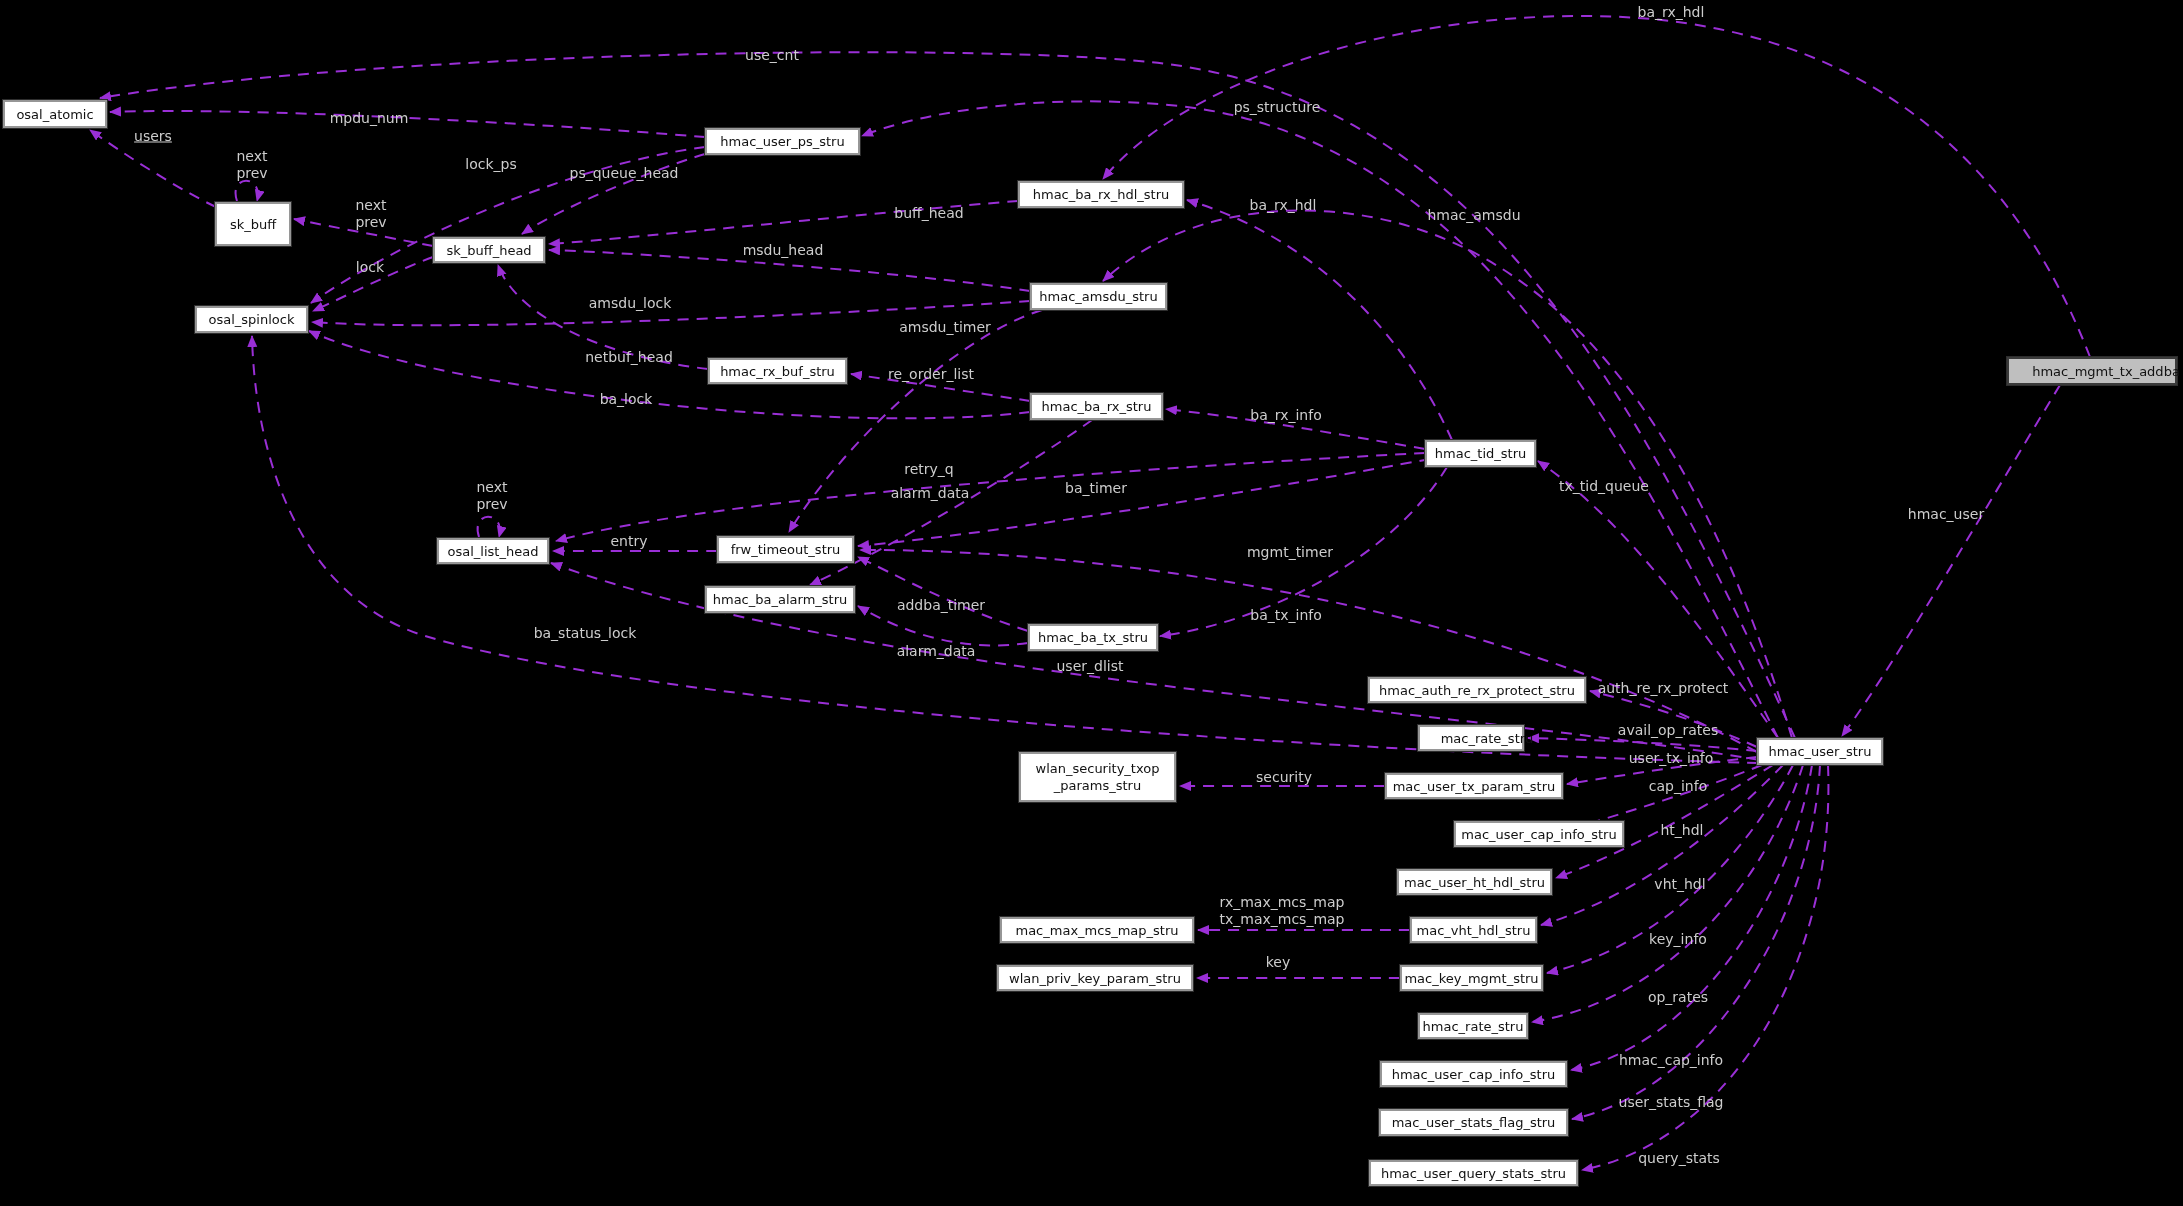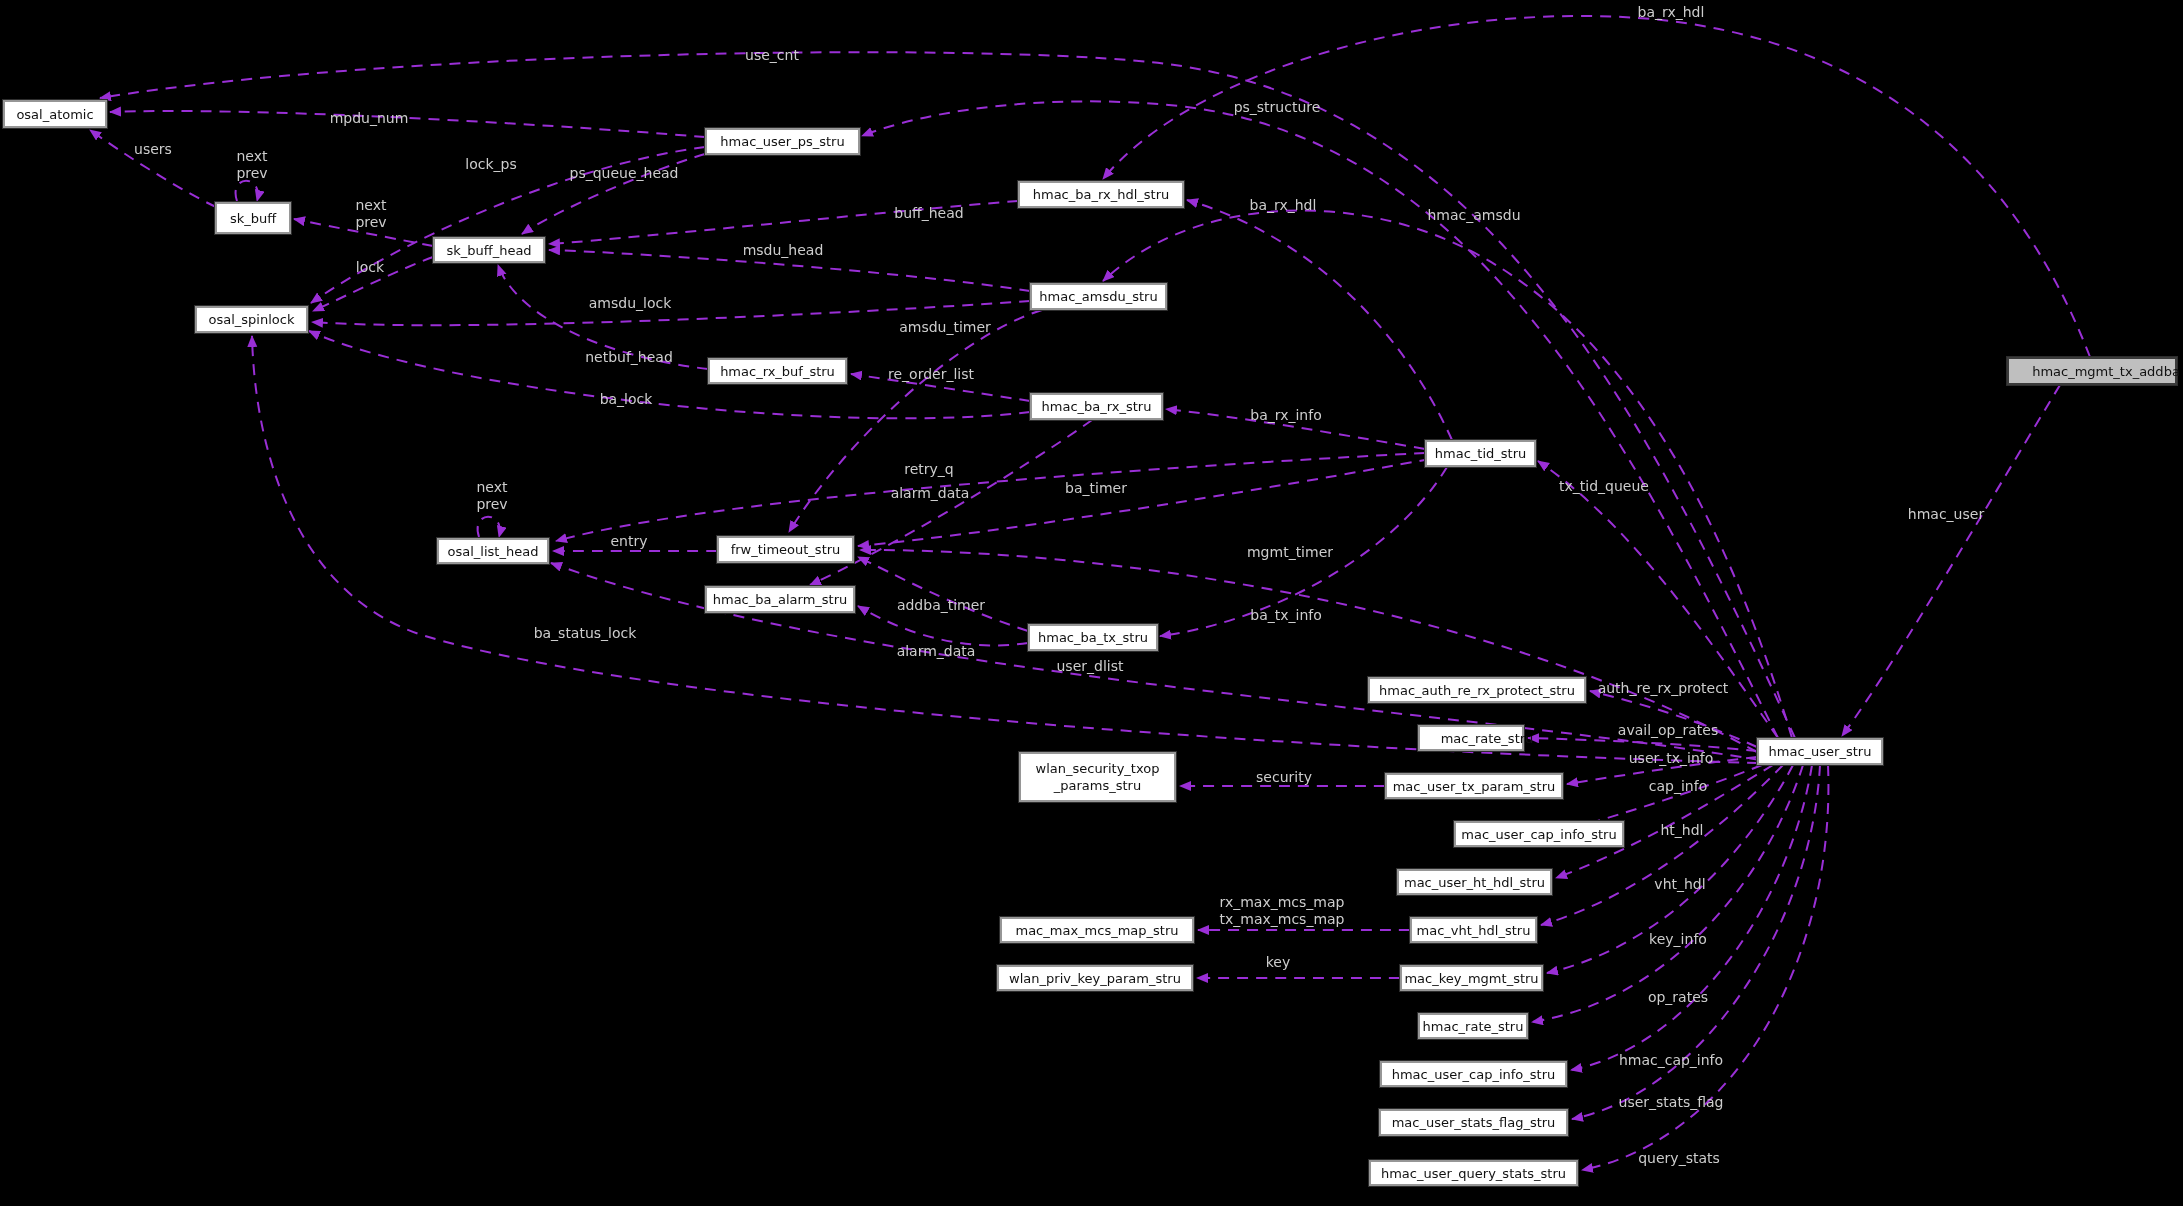--- a/index.html
+++ b/index.html
@@ -71,21 +71,21 @@
         <path d="M1828,765 C1836,960 1733,1140 1582,1170" class="edge" marker-end="url(#arrowhead)"></path>
         <path d="M1385,786 C1312,786 1252,786 1180,786" class="edge" marker-end="url(#arrowhead)"></path>
         <path d="M1410,930 C1334,930 1272,930 1198,930" class="edge" marker-end="url(#arrowhead)"></path>
         <path d="M1400,978 C1330,978 1272,978 1197,978" class="edge" marker-end="url(#arrowhead)"></path>
       </g>
   </svg>
   <div id="node-layer">
       <div class="node" style="left: 3px; top: 100px; width: 104px; height: 28px;">
         <div>osal_atomic</div>
       </div>
-      <div class="node" style="left: 215px; top: 202px; width: 76px; height: 32px;">
+      <div class="node" style="left: 215px; top: 202px; width: 76px; height: 44px;">
         <div>sk_buff</div>
       </div>
       <div class="node" style="left: 433px; top: 237px; width: 112px; height: 26px;">
         <div>sk_buff_head</div>
       </div>
       <div class="node" style="left: 195px; top: 306px; width: 113px; height: 27px;">
         <div>osal_spinlock</div>
       </div>
       <div class="node" style="left: 705px; top: 128px; width: 155px; height: 27px;">
         <div>hmac_user_ps_stru</div>
@@ -185,21 +185,21 @@
       </div>
       <div class="elabel" style="left: 369px; top: 118px;">
         <div>mpdu_num</div>
       </div>
       <div class="elabel" style="left: 491px; top: 164px;">
         <div>lock_ps</div>
       </div>
       <div class="elabel" style="left: 624px; top: 173px;">
         <div>ps_queue_head</div>
       </div>
-      <div class="elabel" style="left: 153px; top: 149px;">
+      <div class="elabel" style="left: 153px; top: 136px; text-decoration: underline;">
         <div>users</div>
       </div>
       <div class="elabel" style="left: 252px; top: 165px;">
         <div>next</div>
         <div>prev</div>
       </div>
       <div class="elabel" style="left: 371px; top: 214px;">
         <div>next</div>
         <div>prev</div>
       </div>

